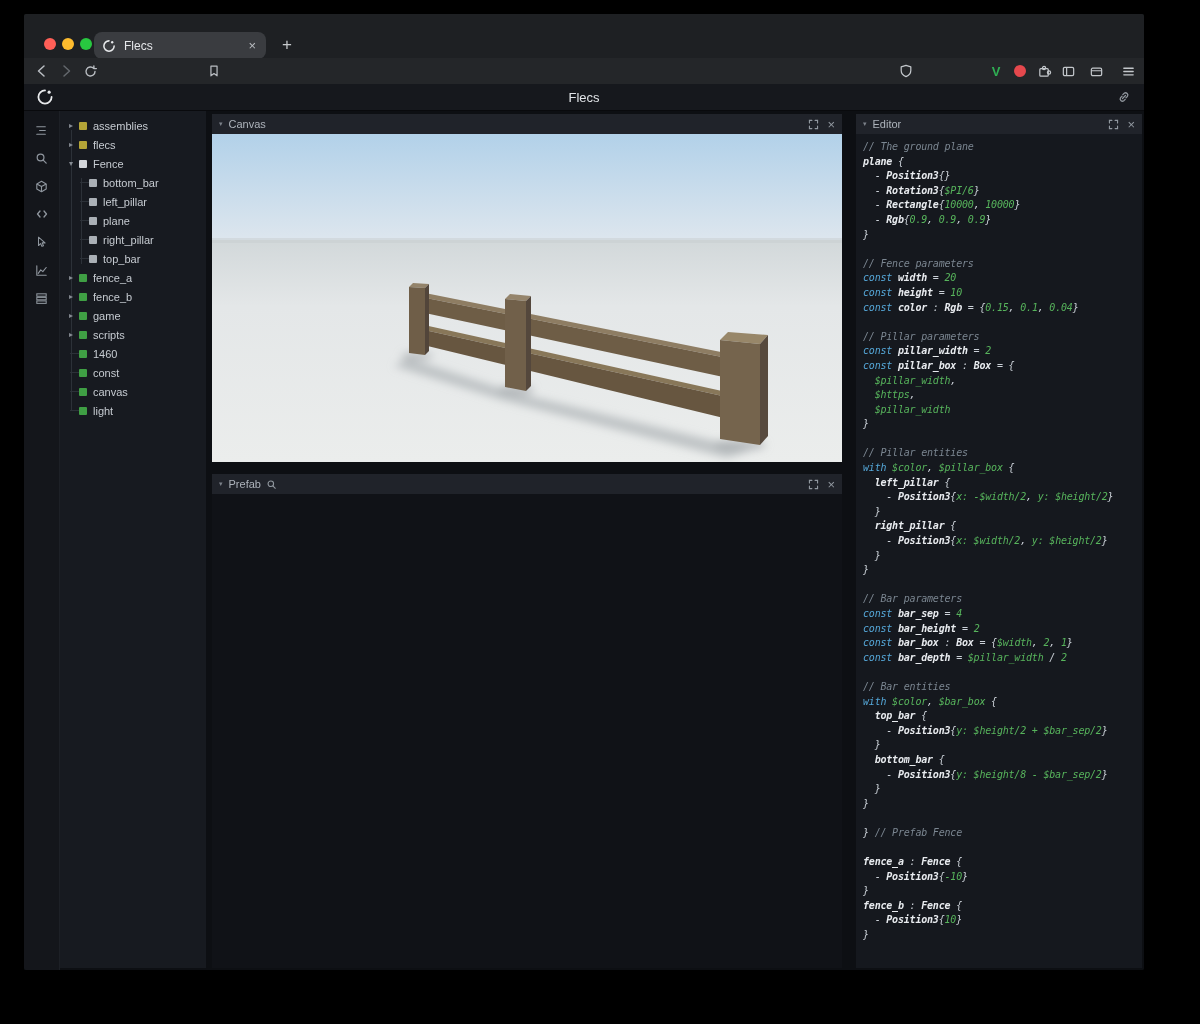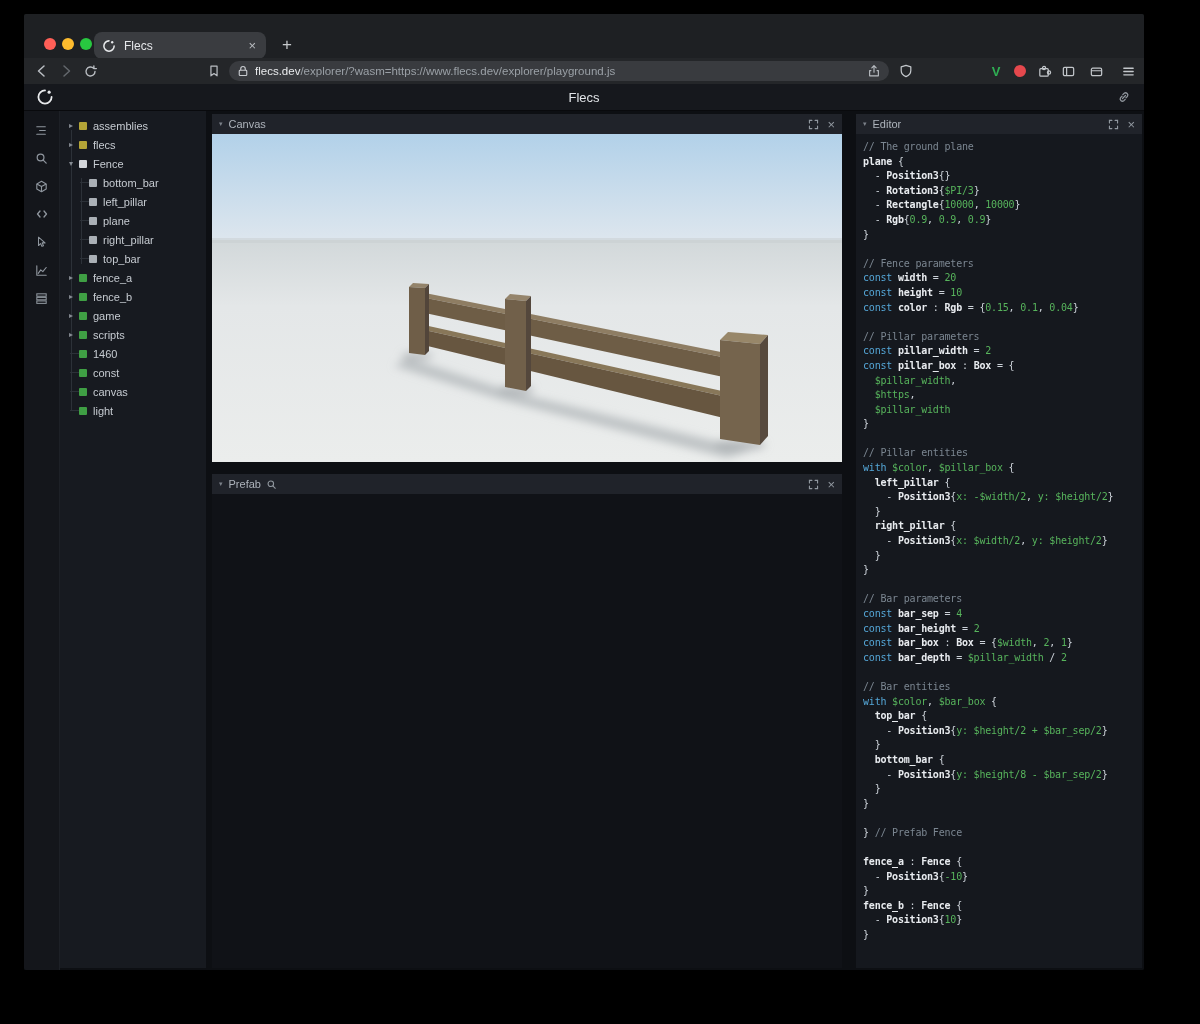--- a/index.html
+++ b/index.html
@@ -55,21 +55,21 @@
   .phacts{margin-left:auto;display:flex;align-items:center;gap:7px}
   .phx{font-size:13px;color:#9198a0;line-height:1}
   .pbody{position:absolute;top:20px;left:0;right:0;bottom:0;background:#101217;overflow:hidden}
   #canvas-panel{left:188px;top:30px;width:630px;height:348px}
   #search-panel{left:188px;top:390px;width:630px;height:494px}
   #editor-panel{left:832px;top:30px;width:286px;height:854px}
   #editor-panel .pbody{background:#15181e}
   .mag{margin-left:5px}
   
   .code{font-family:"DejaVu Sans Mono",monospace;font-size:10px;line-height:14.6px;letter-spacing:-0.2px;
-        color:#ccd2d9;padding:6px 0 0 7px;}
+        color:#ccd2d9;padding:6px 0 0 7px;font-style:italic;}
   .cl{white-space:pre;height:14.6px}
   .tok-c{color:#7b8691}
   .tok-k{color:#55a7d8}
   .tok-g{color:#57b45c}
   .tok-b{color:#e8ebef;font-weight:bold}
   .tok-p{color:#ccd2d9}
 </style>
 </head>
 <body>
 
@@ -105,34 +105,20 @@
       <svg width="15" height="15" viewBox="0 0 16 16" fill="none" stroke="#b9bdc2" stroke-width="1.5" stroke-linecap="round" stroke-linejoin="round">
           <path d="M12.8 8a4.8 4.8 0 1 1-1.4-3.4"></path>
           <path d="M11.6 2.2v2.7h2.7"></path>
         </svg>
     </span>
     <span class="nicon" style="left:180px">
       <svg width="14" height="14" viewBox="0 0 16 16" fill="none" stroke="#b9bdc2" stroke-width="1.4" stroke-linejoin="round">
           <path d="M4.5 2.5h7v11L8 10.9l-3.5 2.6z"></path>
         </svg>
     </span>
-    <div class="urlbar">
-      <svg width="12" height="12" viewBox="0 0 16 16" style="margin-right:6px" fill="none" stroke="#c9ccd0" stroke-width="1.5">
-          <rect x="3" y="7" width="10" height="7" rx="1"></rect>
-          <path d="M5 7V5a3 3 0 0 1 6 0v2"></path>
-        </svg>
-      <span class="urlhost">flecs.dev</span>
-        <span class="urlrest">/explorer/?wasm=https://www.flecs.dev/explorer/playground.js</span>
-      <span class="spacer"></span>
-      <svg width="14" height="14" viewBox="0 0 16 16" fill="none" stroke="#b9bdc2" stroke-width="1.3" stroke-linecap="round" stroke-linejoin="round">
-          <path d="M8 2.3v7"></path>
-          <path d="M5.5 4.5 8 2l2.5 2.5"></path>
-          <path d="M4.5 7.5H3v6h10v-6h-1.5"></path>
-        </svg>
-    </div>
     <span class="nicon" style="left:872px">
       <svg width="14" height="14" viewBox="0 0 16 16" fill="none" stroke="#c3c7cb" stroke-width="1.4" stroke-linejoin="round">
           <path d="M8 1.5l5.5 1.8v4.2c0 3.6-2.6 5.8-5.5 7-2.9-1.2-5.5-3.4-5.5-7V3.3z"></path>
         </svg>
     </span>
     <span class="ext" style="left:962px">
         <span class="vletter">V</span>
       </span>
     <span class="ext" style="left:986px">
         <span class="reddot"></span>
@@ -395,21 +381,21 @@
               <path d="M3 6V3h3M10 3h3v3M13 10v3h-3M6 13H3v-3"></path>
             </svg>
           <span class="phx">×</span>
         </span>
       </div>
       <div class="pbody">
         <div class="code">
             <div class="cl"><span class="tok-c">// The ground plane</span></div>
             <div class="cl"><span class="tok-b">plane</span><span class="tok-p"> {</span></div>
             <div class="cl"><span class="tok-p">  - </span><span class="tok-b">Position3</span><span class="tok-p">{}</span></div>
-            <div class="cl"><span class="tok-p">  - </span><span class="tok-b">Rotation3</span><span class="tok-p">{</span><span class="tok-g">$PI/3</span><span class="tok-p">}</span></div>
+            <div class="cl"><span class="tok-p">  - </span><span class="tok-b">Rotation3</span><span class="tok-p">{</span><span class="tok-g">$PI/6</span><span class="tok-p">}</span></div>
             <div class="cl"><span class="tok-p">  - </span><span class="tok-b">Rectangle</span><span class="tok-p">{</span><span class="tok-g">10000</span><span class="tok-p">, </span><span class="tok-g">10000</span><span class="tok-p">}</span></div>
             <div class="cl"><span class="tok-p">  - </span><span class="tok-b">Rgb</span><span class="tok-p">{</span><span class="tok-g">0.9</span><span class="tok-p">, </span><span class="tok-g">0.9</span><span class="tok-p">, </span><span class="tok-g">0.9</span><span class="tok-p">}</span></div>
             <div class="cl"><span class="tok-p">}</span></div>
             <div class="cl">&nbsp;</div>
             <div class="cl"><span class="tok-c">// Fence parameters</span></div>
             <div class="cl"><span class="tok-k">const </span><span class="tok-b">width</span><span class="tok-p"> = </span><span class="tok-g">20</span></div>
             <div class="cl"><span class="tok-k">const </span><span class="tok-b">height</span><span class="tok-p"> = </span><span class="tok-g">10</span></div>
             <div class="cl"><span class="tok-k">const </span><span class="tok-b">color</span><span class="tok-p"> : </span><span class="tok-b">Rgb</span><span class="tok-p"> = {</span><span class="tok-g">0.15</span><span class="tok-p">, </span><span class="tok-g">0.1</span><span class="tok-p">, </span><span class="tok-g">0.04</span><span class="tok-p">}</span></div>
             <div class="cl">&nbsp;</div>
             <div class="cl"><span class="tok-c">// Pillar parameters</span></div>

